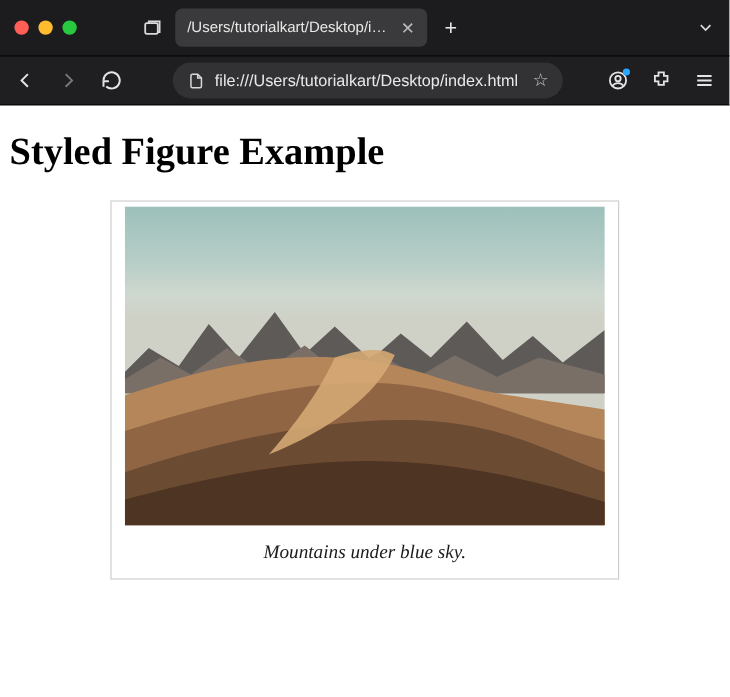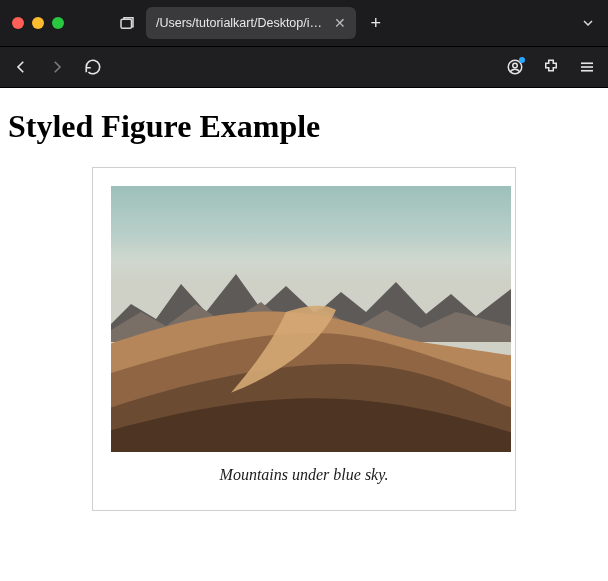--- a/index.html
+++ b/index.html
@@ -151,21 +151,21 @@
     .page h1 {
       font-family: Georgia, "Times New Roman", serif;
       font-weight: 700;
       font-size: 32px;
       margin: 8px 0 22px 0;
     }
     figure.example {
       width: 424px;
       margin: 0 auto;
       border: 1px solid #cfcfcf;
-      padding: 18px;
+      padding: 4px;
       text-align: center;
     }
     .image-frame {
       width: 400px;
       height: 266px;
       margin: 0 auto;
       overflow: hidden;
       position: relative;
     }
     
@@ -247,20 +247,30 @@
       </svg>
     </span>
     <span class="ic">
       <svg class="svg-ic" width="18" height="18" viewBox="0 0 24 24" fill="none" stroke="#e4e4e6" stroke-width="2.2">
         <path d="M3 12a9 9 0 1 1 3 6.7"></path>
         <polyline points="3 19 3 13 9 13"></polyline>
       </svg>
     </span>
   </div>
 
+  <div class="urlbar">
+    <span class="ic">
+      <svg class="svg-ic" width="15" height="15" viewBox="0 0 24 24" fill="none" stroke="#d9d9dc" stroke-width="2">
+        <path d="M14 3H7a2 2 0 0 0-2 2v14a2 2 0 0 0 2 2h10a2 2 0 0 0 2-2V8z"></path>
+        <polyline points="14 3 14 8 19 8"></polyline>
+      </svg>
+    </span>
+    <span class="url-text">file:///Users/tutorialkart/Desktop/index.html</span>
+    <span class="star">☆</span>
+  </div>
 
   <div class="toolbar-right">
     <span class="ic profile">
       <svg class="svg-ic" width="18" height="18" viewBox="0 0 24 24" fill="none" stroke="#e4e4e6" stroke-width="2">
         <circle cx="12" cy="12" r="9"></circle>
         <circle cx="12" cy="10" r="3"></circle>
         <path d="M5.5 19c1.5-3 4-4 6.5-4s5 1 6.5 4"></path>
       </svg>
     </span>
     <span class="ic">

